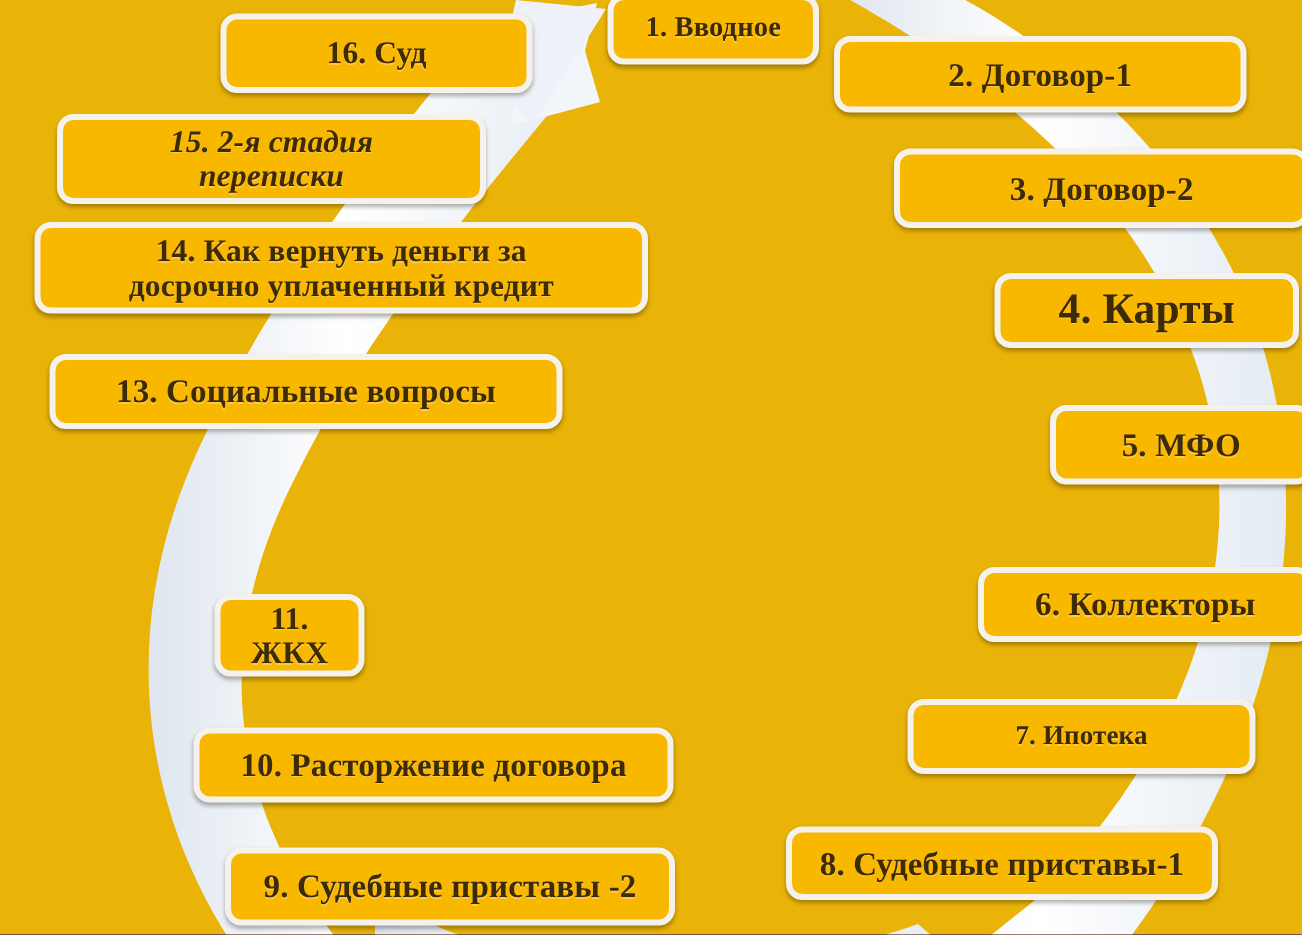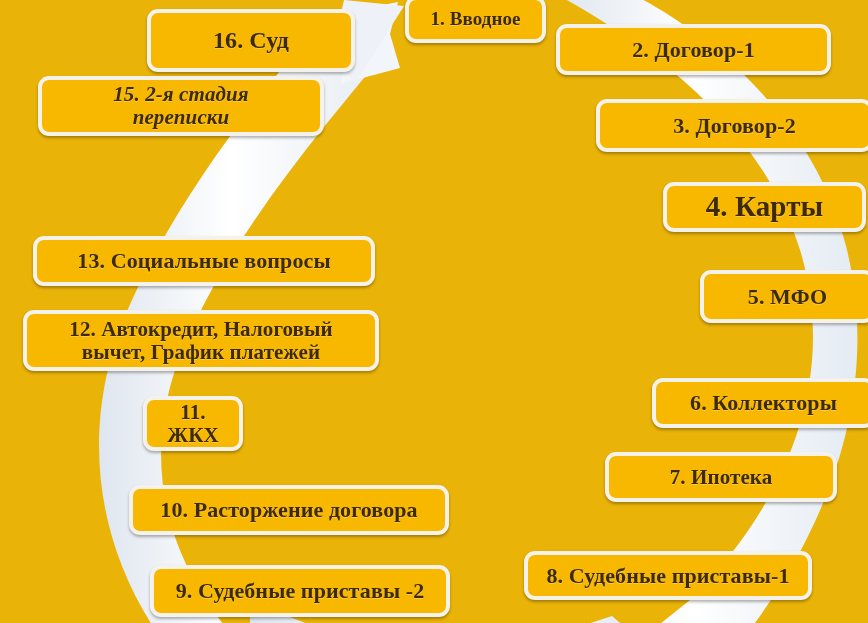--- a/index.html
+++ b/index.html
@@ -40,31 +40,31 @@
     padding: 2px 10px;
     text-shadow: 0 1px 0 rgba(255,225,150,.45);
     box-shadow: 0 2px 3px rgba(0,0,0,.30);
   }
   .n1  { left:405px; top:-4px;  width:141px; height:47px;  font-size:19px; }
   .n2  { left:556px; top:24px;  width:275px; height:51px;  font-size:22px; }
   .n3  { left:596px; top:99px;  width:277px; height:53px;  font-size:22px; }
   .n4  { left:663px; top:182px; width:203px; height:50px;  font-size:29px; }
   .n5  { left:700px; top:270px; width:175px; height:53px;  font-size:22px; }
   .n6  { left:652px; top:378px; width:223px; height:50px;  font-size:22px; }
-  .n7  { left:605px; top:452px; width:232px; height:50px;  font-size:21px; }
+  .n7  { left:605px; top:466px; width:232px; height:50px;  font-size:18px; }
   .n8  { left:524px; top:551px; width:288px; height:49px;  font-size:22px; }
 
   .n9  { left:150px; top:565px; width:300px; height:52px;  font-size:22px; }
   .n10 { left:97px;  top:485px; width:320px; height:50px;  font-size:22px;margin-left:32px; }
   .n11 { left:103px; top:396px; width:100px; height:55px;  font-size:21px;margin-left:40px; }
   .n12 { left:23px;  top:310px; width:356px; height:61px;  font-size:21px; }
   .n13 { left:33px;  top:236px; width:342px; height:50px;  font-size:22px; }
   .n14 { left:23px;  top:148px; width:409px; height:61px;  font-size:21px; }
   .n15 { left:38px;  top:76px;  width:286px; height:60px;  font-size:21px;font-style:italic; }
-  .n16 { left:147px; top:9px;   width:208px; height:63px;  font-size:24px; }
+  .n16 { left:147px; top:9px;   width:208px; height:53px;  font-size:21px; }
 </style>
 </head>
 <body>
 
 <div id="stage">
 
   <svg id="ribbon-layer" viewBox="0 0 868 623" preserveAspectRatio="none" aria-hidden="true">
     <defs>
       <linearGradient id="ribShade" x1="0" y1="0" x2="1" y2="0">
         <stop offset="0" stop-color="#dfe6ef"></stop>
@@ -100,20 +100,20 @@
   <div class="node n4">4. Карты</div>
   <div class="node n5">5. МФО</div>
   <div class="node n6">6. Коллекторы</div>
   <div class="node n7">7. Ипотека</div>
   <div class="node n8">8. Судебные приставы-1</div>
 
   <div class="node n9">9. Судебные приставы -2</div>
   <div class="node n10">10. Расторжение договора</div>
   <div class="node n11">11.
 ЖКХ</div>
-  <div class="node n12">12. Автокредит, Налоговый
-вычет, График платежей</div>
   <div class="node n13">13. Социальные вопросы</div>
+  <div class="node n14">14. Как вернуть деньги за
+досрочно уплаченный кредит</div>
   <div class="node n15">15. 2-я стадия
 переписки</div>
   <div class="node n16">16. Суд</div>
 
 </div>
 
 </body></html>

